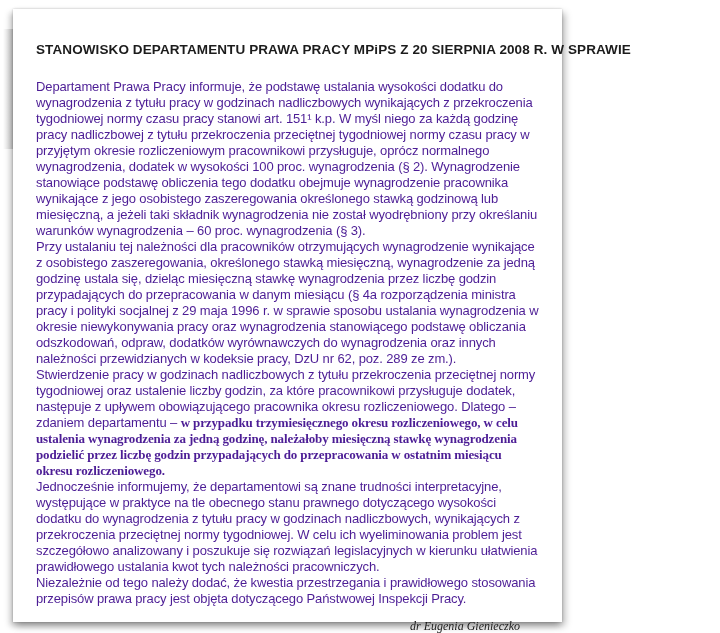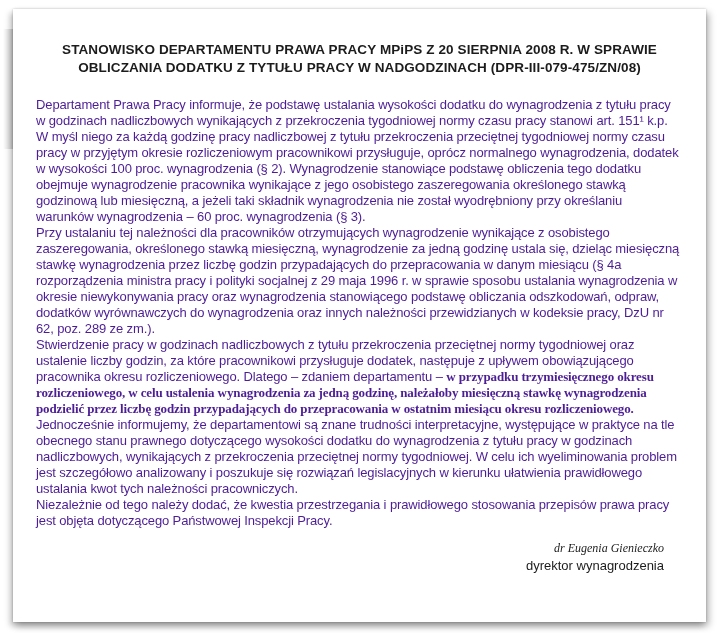--- a/index.html
+++ b/index.html
@@ -12,21 +12,21 @@
     width: 720px;
     height: 633px;
     background: #ffffff;
     overflow: hidden;
     font-family: "Liberation Sans", sans-serif;
   }
   .paper {
     position: absolute;
     left: 13px;
     top: 9px;
-    width: 693px;
+    width: 549px;
     height: 613px;
     background: #ffffff;
     box-sizing: border-box;
     padding: 32px 23px 0 23px;
     box-shadow:
       0 0 2px rgba(0,0,0,0.22),
       -3px 4px 6px rgba(0,0,0,0.22),
       3px 4px 7px rgba(0,0,0,0.28);
   }
   
@@ -86,21 +86,20 @@
   }
 </style>
 </head>
 <body>
 
 <div class="canvas">
   <div class="paper">
 
     <h1 class="title">
       <span class="title-line">STANOWISKO DEPARTAMENTU PRAWA PRACY MPiPS Z 20 SIERPNIA 2008 R. W SPRAWIE</span>
-      <span class="title-line">OBLICZANIA DODATKU Z TYTUŁU PRACY W NADGODZINACH (DPR-III-079-475/ZN/08)</span>
     </h1>
 
     <div class="doc-body">
       <p><span>Departament Prawa Pracy informuje, że podstawę ustalania wysokości dodatku do wynagrodzenia z tytułu pracy w godzinach nadliczbowych wynikających z przekroczenia tygodniowej normy czasu pracy stanowi art. 151¹ k.p. W myśl niego za każdą godzinę pracy nadliczbowej z tytułu przekroczenia przeciętnej tygodniowej normy czasu pracy w przyjętym okresie rozliczeniowym pracownikowi przysługuje, oprócz normalnego wynagrodzenia, dodatek w wysokości 100 proc. wynagrodzenia (§ 2). Wynagrodzenie stanowiące podstawę obliczenia tego dodatku obejmuje wynagrodzenie pracownika wynikające z jego osobistego zaszeregowania określonego stawką godzinową lub miesięczną, a jeżeli taki składnik wynagrodzenia nie został wyodrębniony przy określaniu warunków wynagrodzenia – 60 proc. wynagrodzenia (§ 3).</span></p>
       <p><span>Przy ustalaniu tej należności dla pracowników otrzymujących wynagrodzenie wynikające z osobistego zaszeregowania, określonego stawką miesięczną, wynagrodzenie za jedną godzinę ustala się, dzieląc miesięczną stawkę wynagrodzenia przez liczbę godzin przypadających do przepracowania w danym miesiącu (§ 4a rozporządzenia ministra pracy i polityki socjalnej z 29 maja 1996 r. w sprawie sposobu ustalania wynagrodzenia w okresie niewykonywania pracy oraz wynagrodzenia stanowiącego podstawę obliczania odszkodowań, odpraw, dodatków wyrównawczych do wynagrodzenia oraz innych należności przewidzianych w kodeksie pracy, DzU nr 62, poz. 289 ze zm.).</span></p>
       <p><span>Stwierdzenie pracy w godzinach nadliczbowych z tytułu przekroczenia przeciętnej normy tygodniowej oraz ustalenie liczby godzin, za które pracownikowi przysługuje dodatek, następuje z upływem obowiązującego pracownika okresu rozliczeniowego. Dlatego – zdaniem departamentu – </span><strong>w przypadku trzymiesięcznego okresu rozliczeniowego, w celu ustalenia wynagrodzenia za jedną godzinę, należałoby miesięczną stawkę wynagrodzenia podzielić przez liczbę godzin przypadających do przepracowania w ostatnim miesiącu okresu rozliczeniowego.</strong></p>
       <p><span>Jednocześnie informujemy, że departamentowi są znane trudności interpretacyjne, występujące w praktyce na tle obecnego stanu prawnego dotyczącego wysokości dodatku do wynagrodzenia z tytułu pracy w godzinach nadliczbowych, wynikających z przekroczenia przeciętnej normy tygodniowej. W celu ich wyeliminowania problem jest szczegółowo analizowany i poszukuje się rozwiązań legislacyjnych w kierunku ułatwienia prawidłowego ustalania kwot tych należności pracowniczych.</span></p>
       <p><span>Niezależnie od tego należy dodać, że kwestia przestrzegania i prawidłowego stosowania przepisów prawa pracy jest objęta dotyczącego Państwowej Inspekcji Pracy.</span></p>
     </div>
 

